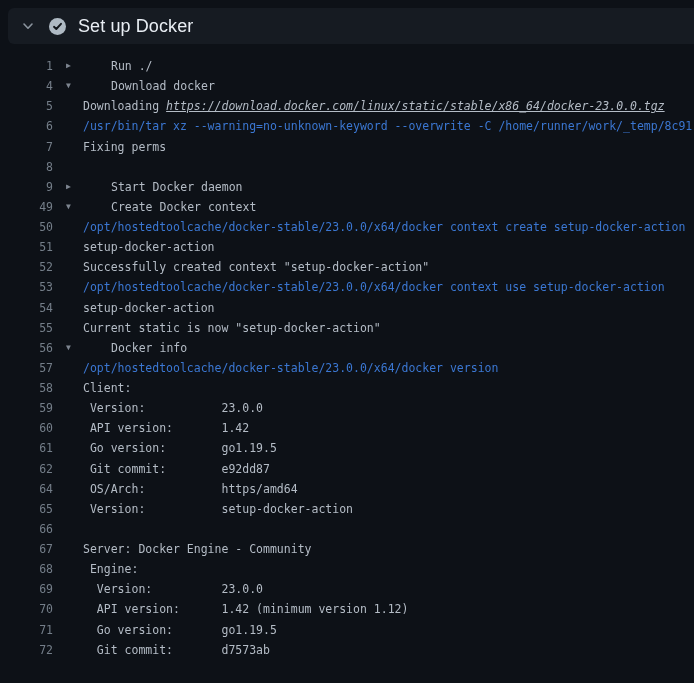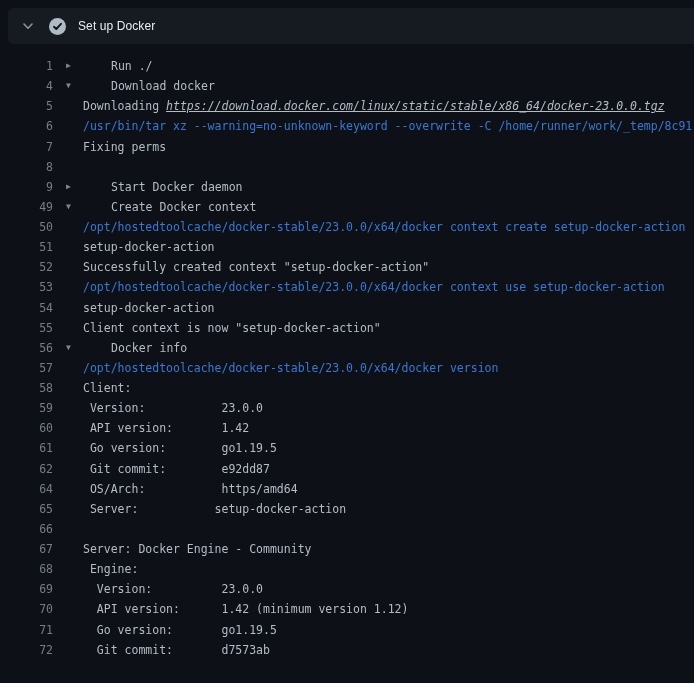--- a/index.html
+++ b/index.html
@@ -14,21 +14,21 @@
     background:#161b22;border-radius:6px 0 0 6px;
     display:flex;align-items:center;
   }
   .chev-btn{
     width:16px;height:16px;margin-left:12px;flex:none;
     display:flex;align-items:center;justify-content:center;cursor:pointer;
     background:none;border:none;padding:0;
   }
   .status-icon{width:17px;height:17px;margin-left:13px;flex:none;}
   .step-title{
-    margin-left:12px;color:#e9eef4;font-size:12px;font-weight:400;
+    margin-left:12px;color:#e9eef4;font-size:18px;font-weight:400;
     letter-spacing:.1px;
   }
   
   .log{
     position:absolute;left:0;top:56px;width:694px;
     font-family:"DejaVu Sans Mono","Liberation Mono",monospace;
     font-size:11.5px;color:#b4bcc6;
   }
   .row{
     display:flex;align-items:center;height:20.13px;
@@ -72,30 +72,30 @@
     <div class="row"><span class="num">6</span><span class="chev"></span><span class="txt cmd">/usr/bin/tar xz --warning=no-unknown-keyword --overwrite -C /home/runner/work/_temp/8c91</span></div>
     <div class="row"><span class="num">7</span><span class="chev"></span><span class="txt">Fixing perms</span></div>
     <div class="row"><span class="num">8</span><span class="chev"></span></div>
     <div class="row"><span class="num">9</span><span class="chev">▶</span><span class="txt grp">Start Docker daemon</span></div>
     <div class="row"><span class="num">49</span><span class="chev">▼</span><span class="txt grp">Create Docker context</span></div>
     <div class="row"><span class="num">50</span><span class="chev"></span><span class="txt cmd">/opt/hostedtoolcache/docker-stable/23.0.0/x64/docker context create setup-docker-action</span></div>
     <div class="row"><span class="num">51</span><span class="chev"></span><span class="txt">setup-docker-action</span></div>
     <div class="row"><span class="num">52</span><span class="chev"></span><span class="txt">Successfully created context "setup-docker-action"</span></div>
     <div class="row"><span class="num">53</span><span class="chev"></span><span class="txt cmd">/opt/hostedtoolcache/docker-stable/23.0.0/x64/docker context use setup-docker-action</span></div>
     <div class="row"><span class="num">54</span><span class="chev"></span><span class="txt">setup-docker-action</span></div>
-    <div class="row"><span class="num">55</span><span class="chev"></span><span class="txt">Client context is now "setup-docker-action"</span></div>
+    <div class="row"><span class="num">55</span><span class="chev"></span><span class="txt">Current static is now "setup-docker-action"</span></div>
     <div class="row"><span class="num">56</span><span class="chev">▼</span><span class="txt grp">Docker info</span></div>
     <div class="row"><span class="num">57</span><span class="chev"></span><span class="txt cmd">/opt/hostedtoolcache/docker-stable/23.0.0/x64/docker version</span></div>
     <div class="row"><span class="num">58</span><span class="chev"></span><span class="txt">Client:</span></div>
     <div class="row"><span class="num">59</span><span class="chev"></span><span class="txt"> Version:           23.0.0</span></div>
     <div class="row"><span class="num">60</span><span class="chev"></span><span class="txt"> API version:       1.42</span></div>
     <div class="row"><span class="num">61</span><span class="chev"></span><span class="txt"> Go version:        go1.19.5</span></div>
     <div class="row"><span class="num">62</span><span class="chev"></span><span class="txt"> Git commit:        e92dd87</span></div>
     <div class="row"><span class="num">64</span><span class="chev"></span><span class="txt"> OS/Arch:           https/amd64</span></div>
-    <div class="row"><span class="num">65</span><span class="chev"></span><span class="txt"> Server:           setup-docker-action</span></div>
+    <div class="row"><span class="num">65</span><span class="chev"></span><span class="txt"> Version:           setup-docker-action</span></div>
     <div class="row"><span class="num">66</span><span class="chev"></span><span class="txt"></span></div>
     <div class="row"><span class="num">67</span><span class="chev"></span><span class="txt">Server: Docker Engine - Community</span></div>
     <div class="row"><span class="num">68</span><span class="chev"></span><span class="txt"> Engine:</span></div>
     <div class="row"><span class="num">69</span><span class="chev"></span><span class="txt">  Version:          23.0.0</span></div>
     <div class="row"><span class="num">70</span><span class="chev"></span><span class="txt">  API version:      1.42 (minimum version 1.12)</span></div>
     <div class="row"><span class="num">71</span><span class="chev"></span><span class="txt">  Go version:       go1.19.5</span></div>
     <div class="row"><span class="num">72</span><span class="chev"></span><span class="txt">  Git commit:       d7573ab</span></div>
   </div>
 
 </body></html>

